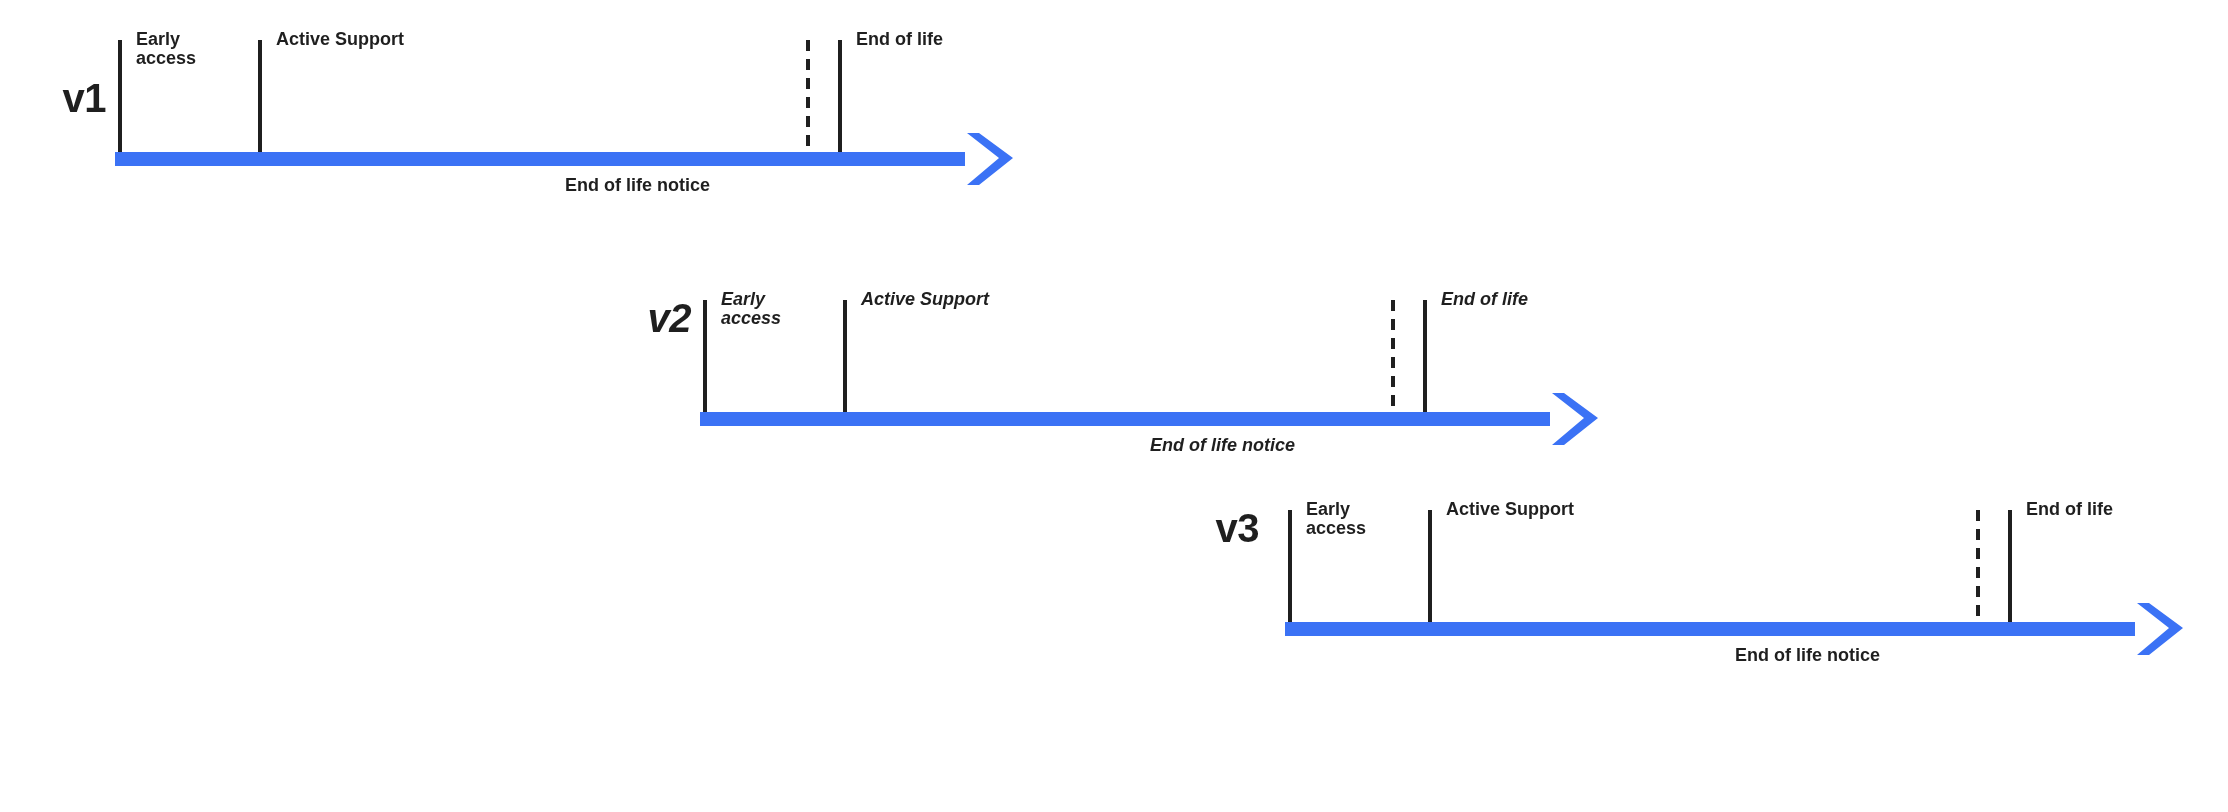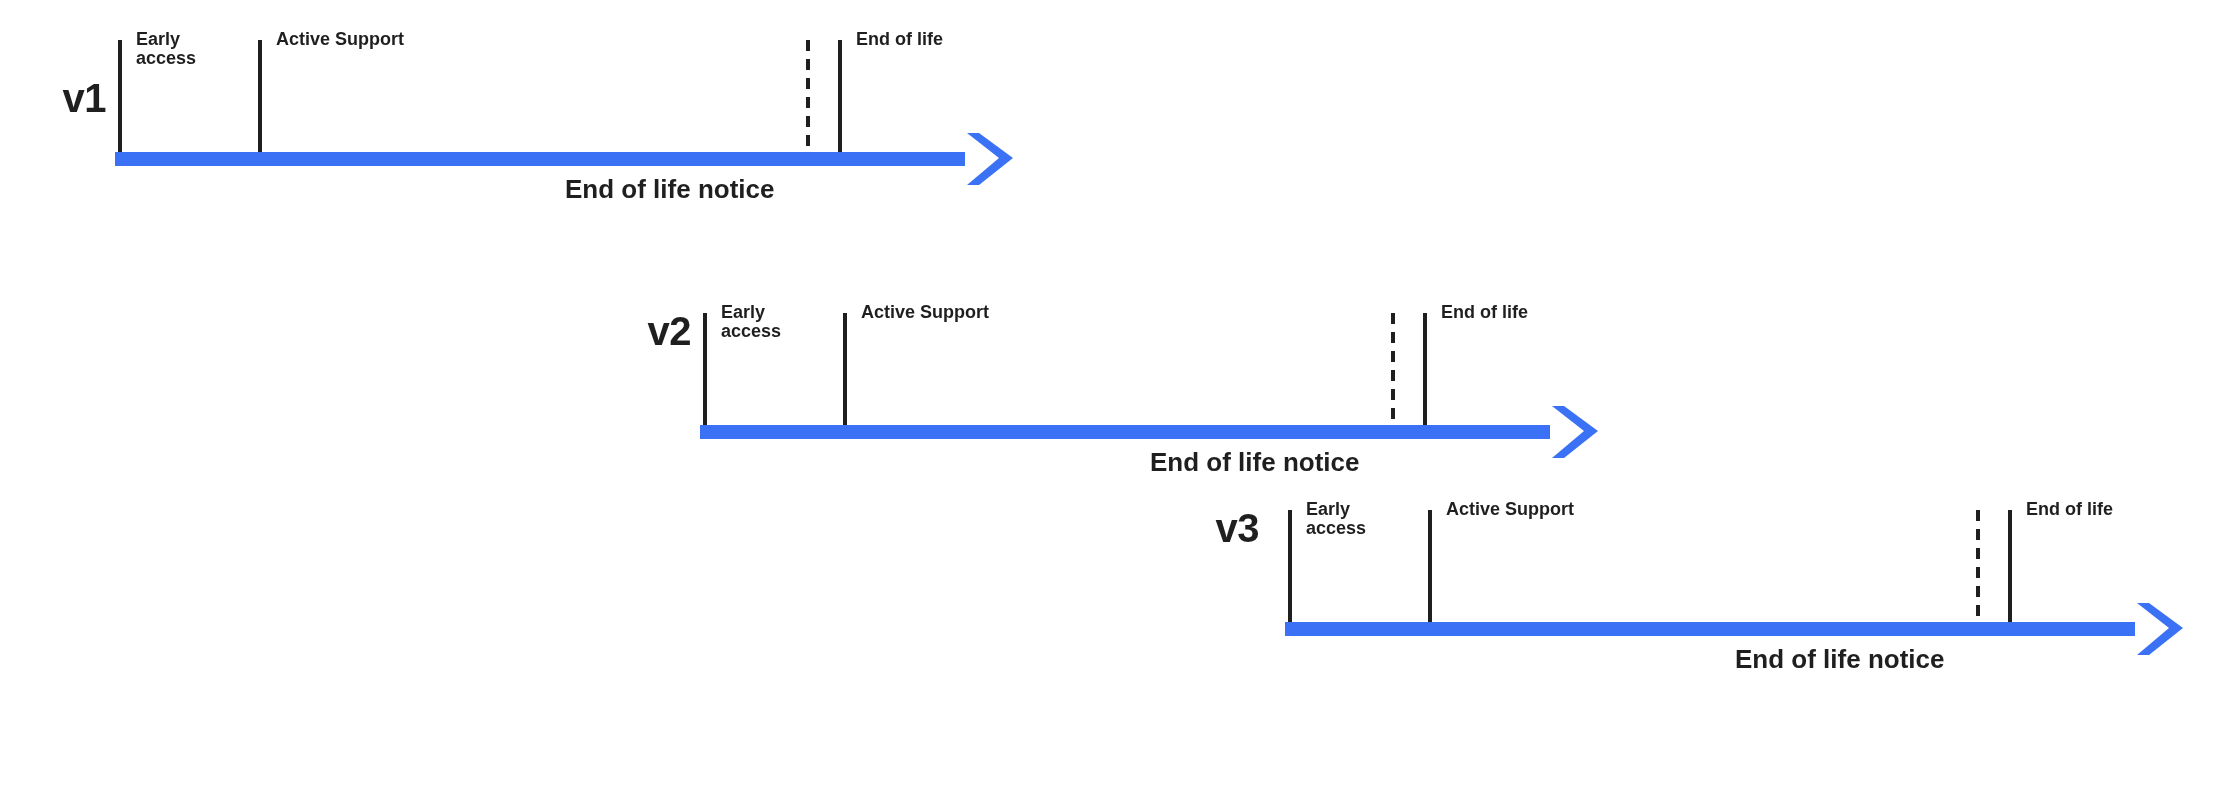--- a/index.html
+++ b/index.html
@@ -78,21 +78,21 @@
     position: absolute;
     font-size: 18px;
     font-weight: bold;
     color: #1f1f1f;
     line-height: 1.08;
     white-space: pre-line;
   }
   
   .notice-label {
     position: absolute;
-    font-size: 26px;
+    font-size: 18px;
     font-weight: bold;
     color: #1f1f1f;
     line-height: 1;
     white-space: nowrap;
   }
 </style>
 </head>
 <body>
 
 <div id="canvas">
@@ -107,21 +107,21 @@
       <div class="tick" style="left: 118px; top: 40px; height: 112px; background: rgb(31, 31, 31);"></div>
       <div class="tick" style="left: 258px; top: 40px; height: 112px; background: rgb(31, 31, 31);"></div>
       <div class="tick" style="left: 838px; top: 40px; height: 112px; background: rgb(31, 31, 31);"></div>
       <div class="tick-dashed" style="left: 806px; top: 40px; height: 112px;"></div>
       <div class="phase-label" style="left: 136px; top: 30px; color: rgb(31, 31, 31);">Early
 access</div>
       <div class="phase-label" style="left: 276px; top: 30px; color: rgb(31, 31, 31);">Active Support</div>
       <div class="phase-label" style="left: 856px; top: 30px; color: rgb(31, 31, 31);">End of life</div>
       <div class="notice-label" style="left: 565px; top: 176px; color: rgb(31, 31, 31);">End of life notice</div>
     </div>
-    <div class="timeline-row" style="top: 273px;">
+    <div class="timeline-row" style="top: 260px; font-style: italic;">
       <div class="version-label" style="left: 599px; top: 38px; width: 92px;">v2</div>
       <div class="track" style="left: 700px; top: 152px; width: 850px; background: rgb(59, 114, 245);"></div>
       <div class="arrow-head" style="left: 1546px; top: 127px;">
         <svg width="64" height="64" viewBox="0 0 64 64">
           <path d="M 6 6 L 38 31 L 6 58 L 6 58 L 18 58 L 52 31 L 18 6 Z" fill="#3b72f5"></path>
         </svg>
       </div>
       <div class="tick" style="left: 703px; top: 40px; height: 112px; background: rgb(31, 31, 31);"></div>
       <div class="tick" style="left: 843px; top: 40px; height: 112px; background: rgb(31, 31, 31);"></div>
       <div class="tick" style="left: 1423px; top: 40px; height: 112px; background: rgb(31, 31, 31);"></div>

